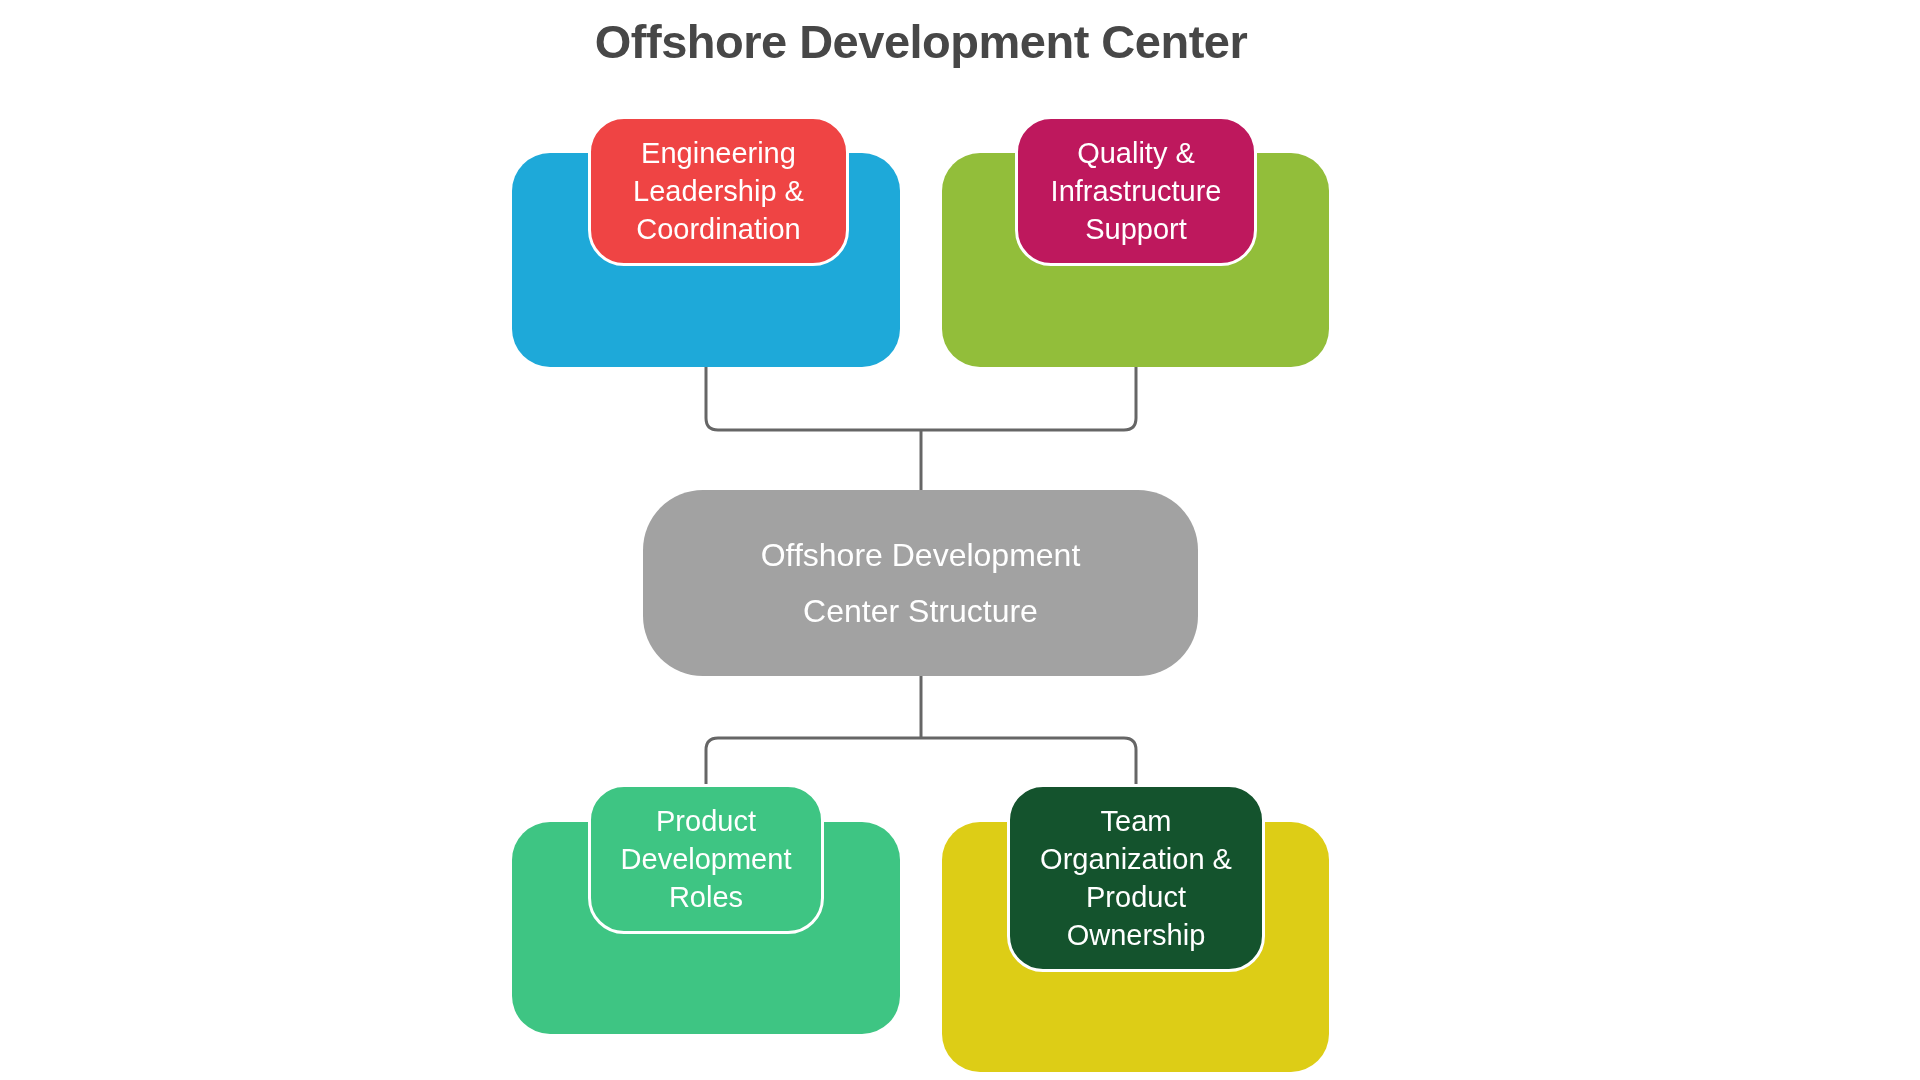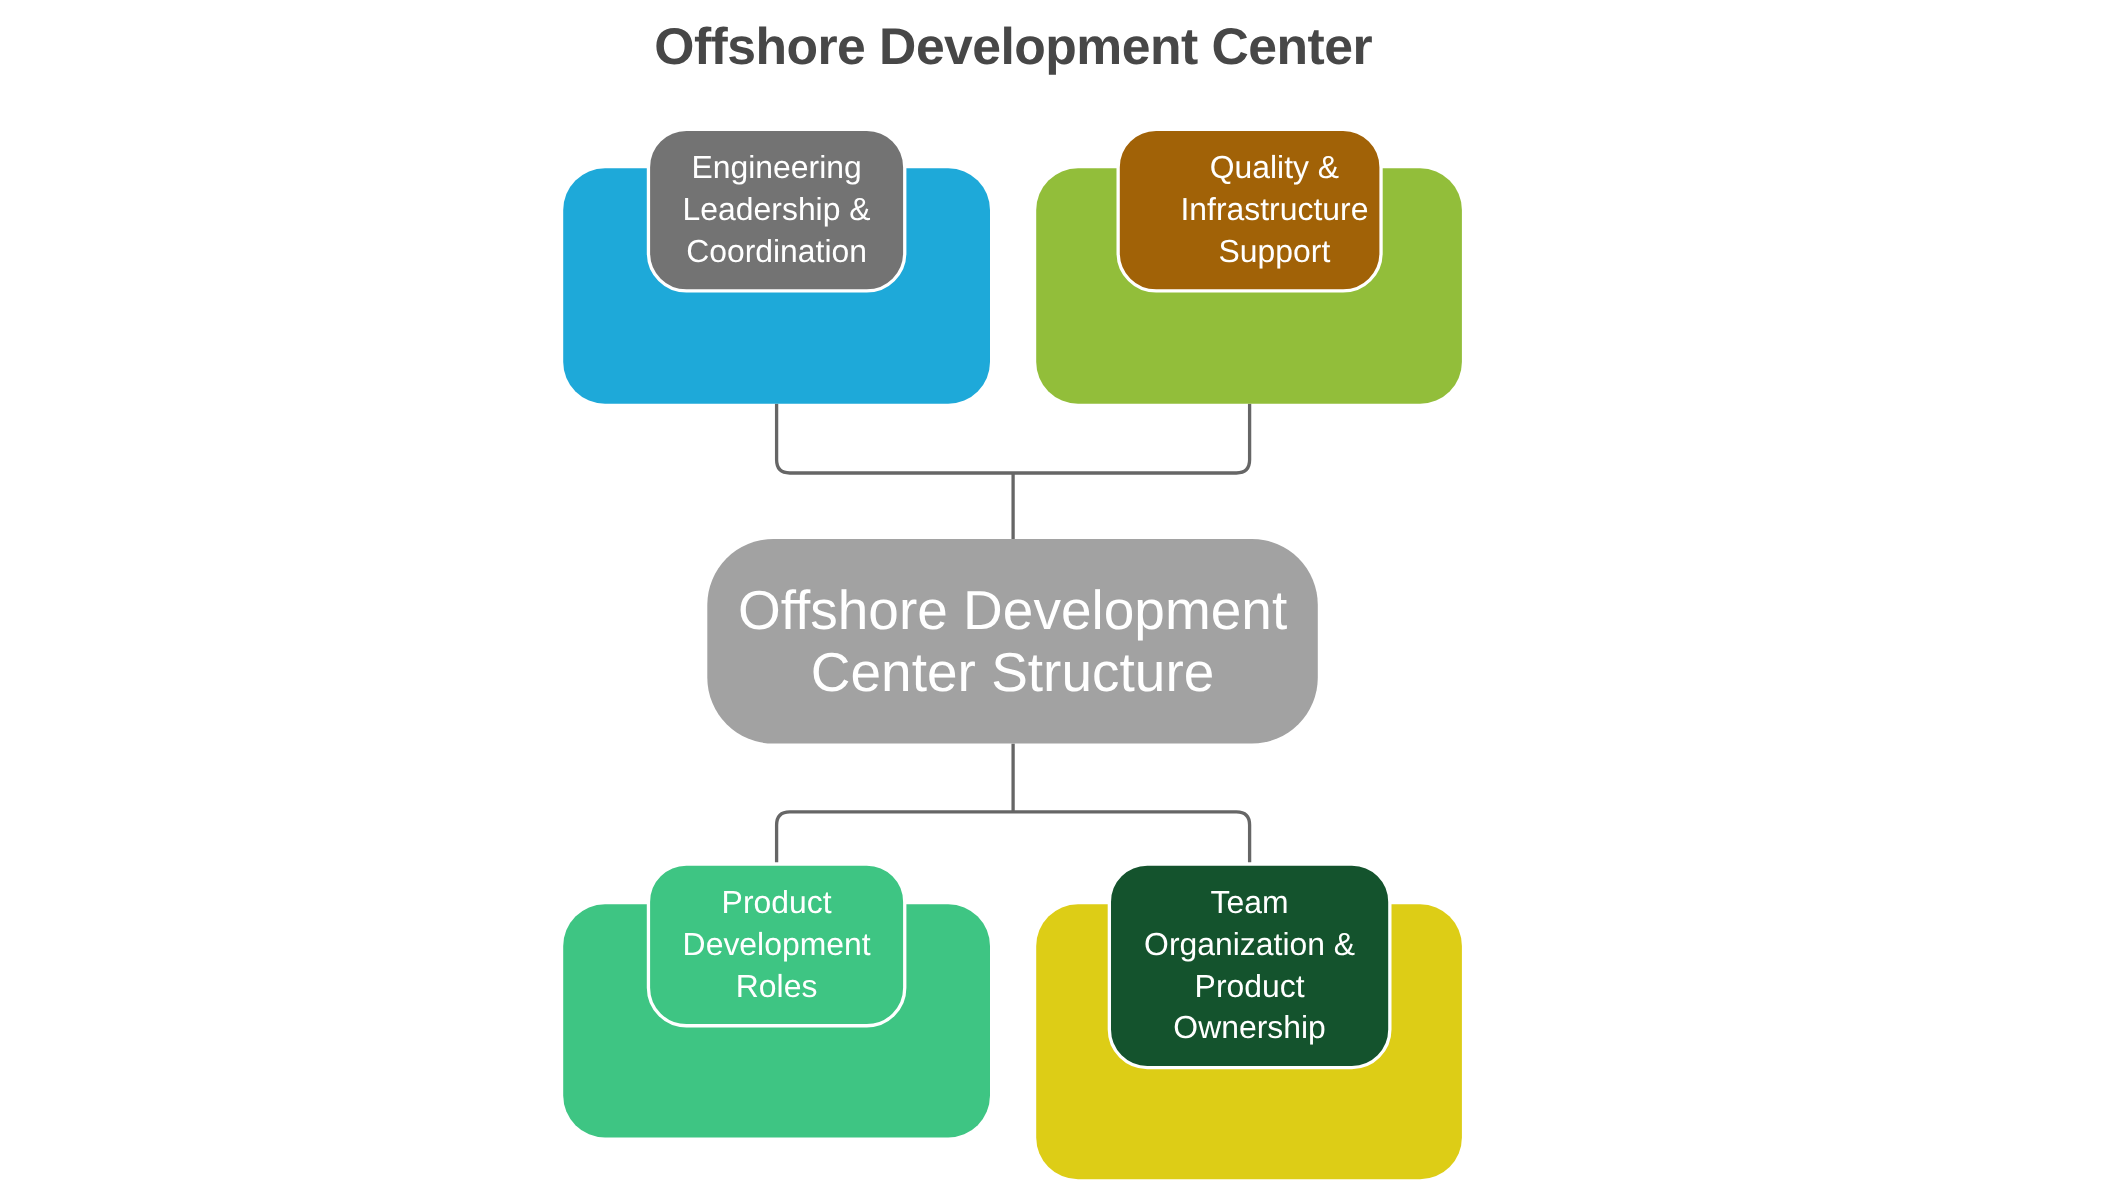--- a/index.html
+++ b/index.html
@@ -6,47 +6,47 @@
   body { width:1920px; height:1080px; position:relative; overflow:hidden;
          font-family:"Liberation Sans", "DejaVu Sans", sans-serif; }
   .title { position:absolute; left:0; width:1842px; top:14px; text-align:center;
            font-size:47px; font-weight:bold; color:#474747; letter-spacing:-0.5px; }
   .card { position:absolute; border-radius:38px; }
   .tab { position:absolute; border-radius:36px; border:3px solid #ffffff; box-sizing:border-box;
          display:flex; align-items:center; justify-content:center; text-align:center;
          color:#ffffff; font-size:29px; line-height:38px; padding:0 10px; white-space:pre-line; }
   .center-node { position:absolute; left:643px; top:490px; width:555px; height:186px;
                  background:#a2a2a2; border-radius:60px; display:flex; align-items:center;
-                 justify-content:center; text-align:center; color:#ffffff; font-size:50px;
+                 justify-content:center; text-align:center; color:#ffffff; font-size:32px;
                  line-height:56px; white-space:pre-line; }
   svg.connectors { position:absolute; left:0; top:0; }
 </style>
 </head>
 <body>
 
 <div class="title">Offshore Development Center</div>
 
 <svg class="connectors" width="1920" height="1080">
   <g fill="none" stroke="#666666" stroke-width="3">
     <path d="M706 367 L706 418 Q706 430 718 430 L1124 430 Q1136 430 1136 418 L1136 367"></path>
     <path d="M921 430 L921 490"></path>
     <path d="M921 676 L921 738"></path>
     <path d="M706 784 L706 750 Q706 738 718 738 L1124 738 Q1136 738 1136 750 L1136 784"></path>
   </g>
 </svg>
 
 <div class="card" style="left:512px; top:153px; width:388px; height:214px; background:#1ea9d9;"></div>
-<div class="tab" style="left:588px; top:116px; width:236px; height:150px; background:#737373;">
+<div class="tab" style="left:588px; top:116px; width:261px; height:150px; background:#ef4444;">
   <span>Engineering
 Leadership &amp;
 Coordination</span>
 </div>
 
 <div class="card" style="left:942px; top:153px; width:387px; height:214px; background:#92be3a;"></div>
-<div class="tab" style="left:1015px; top:116px; width:242px; height:150px; background:#a16207;justify-content:flex-end;">
+<div class="tab" style="left:1015px; top:116px; width:242px; height:150px; background:#be185d;">
   <span>Quality &amp;
 Infrastructure
 Support</span>
 </div>
 
 <div class="center-node">
   <span>Offshore Development
 Center Structure</span>
 </div>
 

